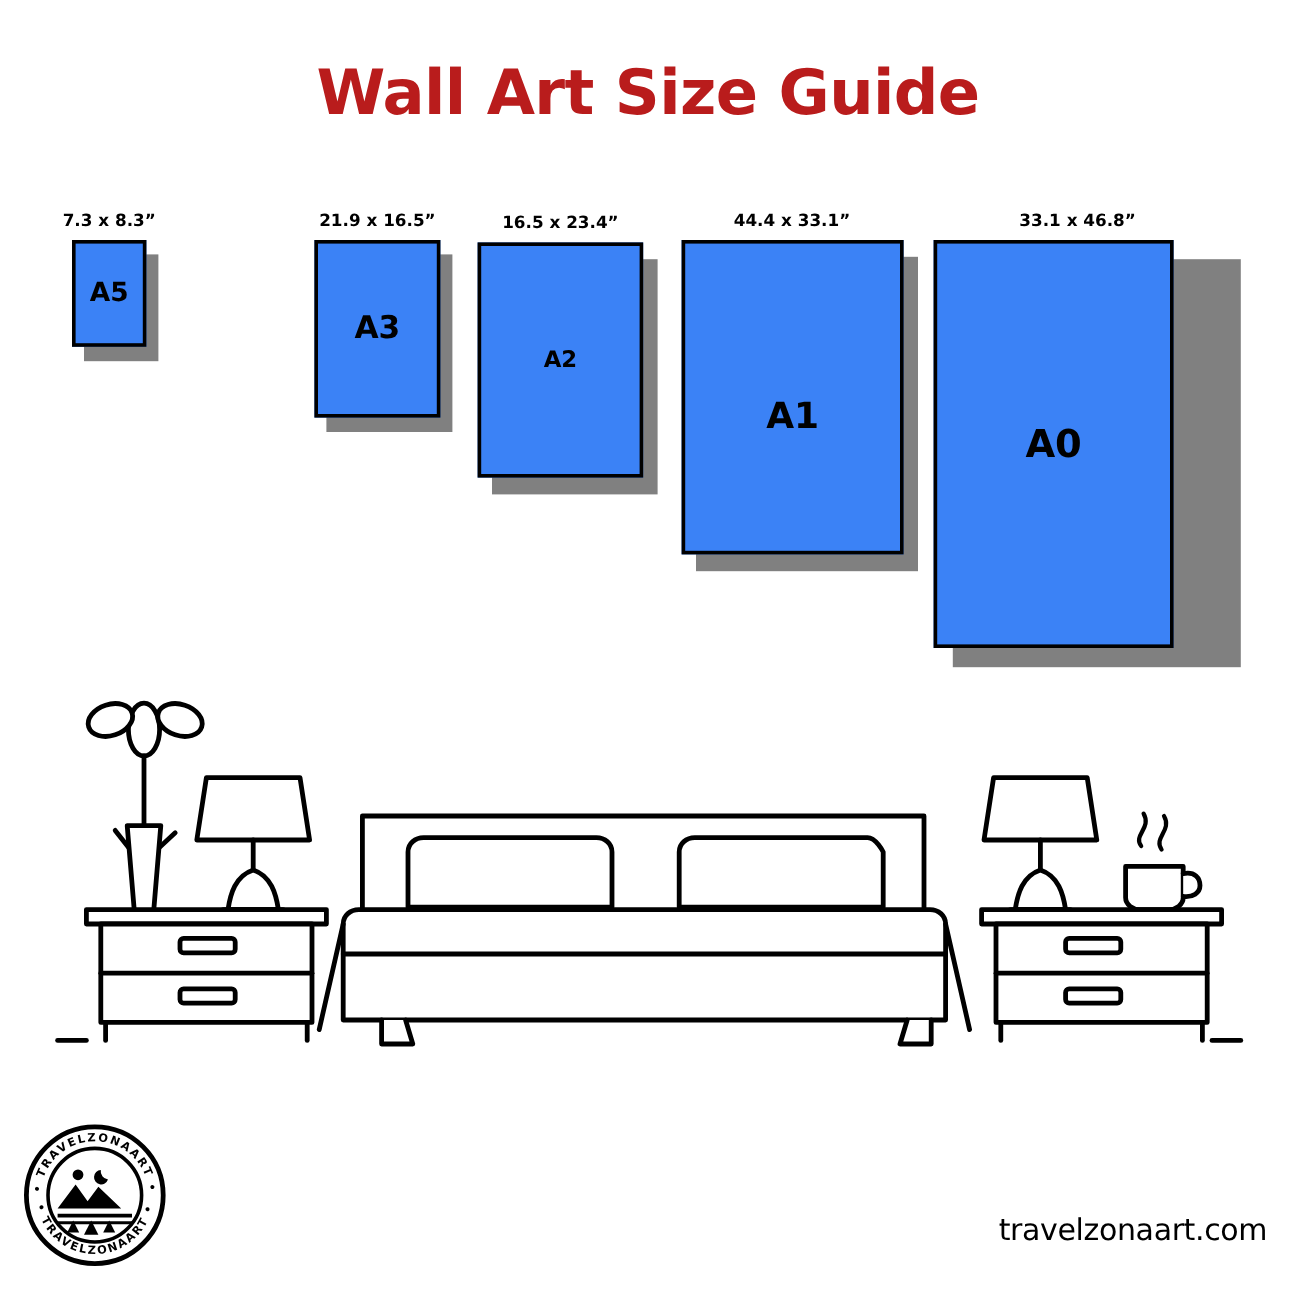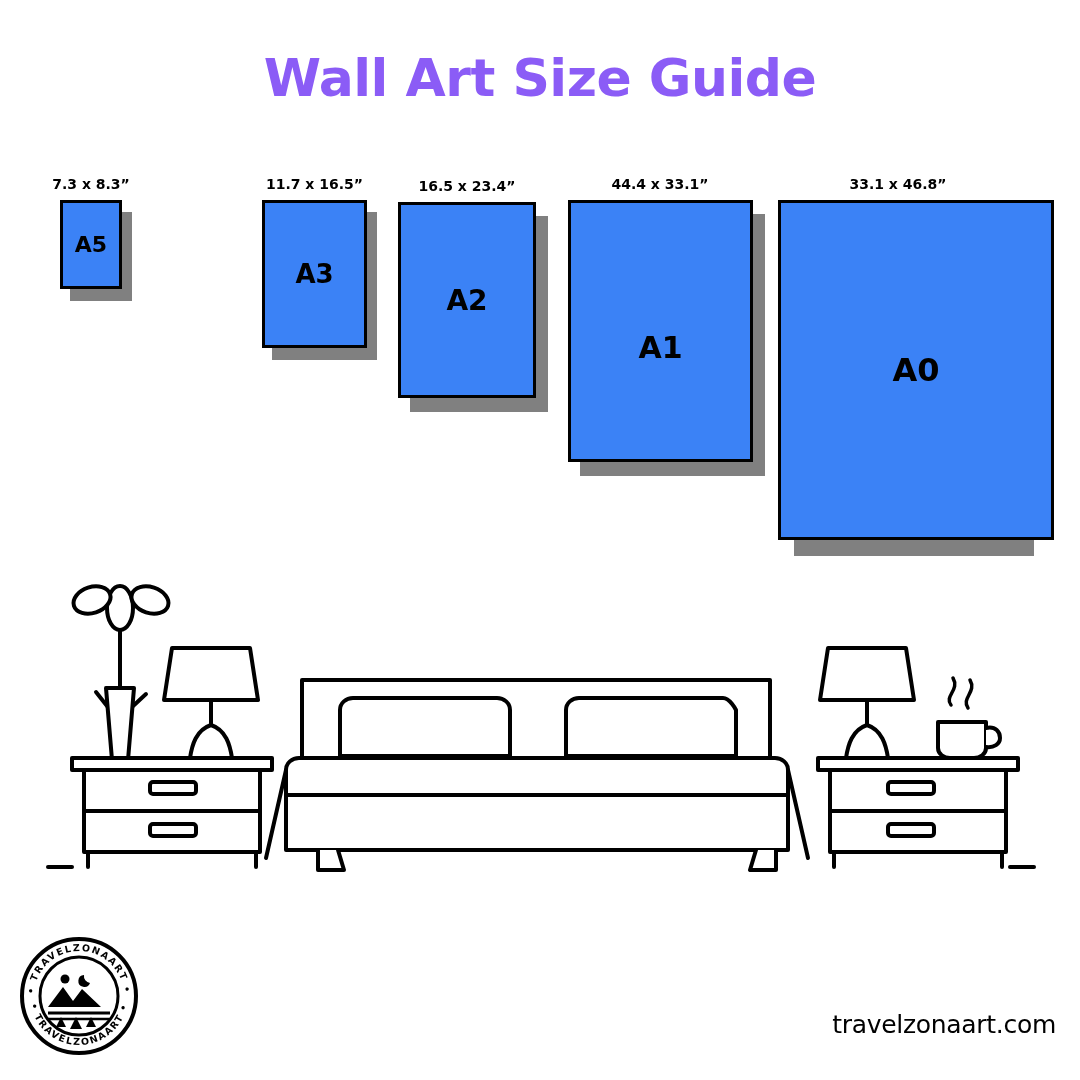--- a/index.html
+++ b/index.html
@@ -17,21 +17,21 @@
 
   .title {
     position: absolute;
     top: 48px;
     left: 0;
     width: 1080px;
     text-align: center;
     font-size: 52px;
     font-weight: 800;
     letter-spacing: -0.5px;
-    color: #8b5cf6;
+    color: #b91c1c;
     font-family: "DejaVu Sans", sans-serif;
   }
 
   
   .frames {
     position: absolute;
     top: 170px;
     left: 0;
     width: 1080px;
     height: 420px;
@@ -106,47 +106,47 @@
   <div class="frame-group" style="left:60px; top:0px; width:62px; height:140px;">
     <div class="frame-label" style="top:6px; left:-26px; width:114px;">7.3 x 8.3”</div>
     <div class="frame-shadow" style="left:10px; top:42px; width:62px; height:89px;"></div>
     <div class="frame-box" style="left:0px; top:30px; width:62px; height:89px;">
       <span class="frame-name" style="font-size:22px;">A5</span>
     </div>
   </div>
 
 
   <div class="frame-group" style="left:262px; top:0px; width:105px; height:210px;">
-    <div class="frame-label" style="top:6px; left:-13px; width:131px;">11.7 x 16.5”</div>
+    <div class="frame-label" style="top:6px; left:-13px; width:131px;">21.9 x 16.5”</div>
     <div class="frame-shadow" style="left:10px; top:42px; width:105px; height:148px;"></div>
     <div class="frame-box" style="left:0px; top:30px; width:105px; height:148px;">
       <span class="frame-name" style="font-size:26px;">A3</span>
     </div>
   </div>
 
   <div class="frame-group" style="left:398px; top:2px; width:136px; height:260px;">
     <div class="frame-label" style="top:6px; left:7px; width:124px;">16.5 x 23.4”</div>
     <div class="frame-shadow" style="left:12px; top:44px; width:138px; height:196px;"></div>
     <div class="frame-box" style="left:0px; top:30px; width:138px; height:196px;">
-      <span class="frame-name" style="font-size:28px;">A2</span>
+      <span class="frame-name" style="font-size:19px;">A2</span>
     </div>
   </div>
 
   <div class="frame-group" style="left:568px; top:0px; width:185px; height:330px;">
     <div class="frame-label" style="top:6px; left:30px; width:124px;">44.4 x 33.1”</div>
     <div class="frame-shadow" style="left:12px; top:44px; width:185px; height:262px;"></div>
     <div class="frame-box" style="left:0px; top:30px; width:185px; height:262px;">
       <span class="frame-name" style="font-size:30px;margin-top:32px;">A1</span>
     </div>
   </div>
 
   <div class="frame-group" style="left:778px; top:0px; width:240px; height:410px;">
     <div class="frame-label" style="top:6px; left:58px; width:124px;">33.1 x 46.8”</div>
     <div class="frame-shadow" style="left:16px; top:46px; width:240px; height:340px;"></div>
-    <div class="frame-box" style="left:0px; top:30px; width:276px; height:340px;">
+    <div class="frame-box" style="left:0px; top:30px; width:200px; height:340px;">
       <span class="frame-name" style="font-size:32px;">A0</span>
     </div>
   </div>
 </div>
 
 <div class="scene">
   <svg width="1080" height="340" viewBox="0 0 1080 340" fill="none" xmlns="http://www.w3.org/2000/svg">
     <g stroke="#000" stroke-width="4" fill="#fff" stroke-linejoin="round" stroke-linecap="round">
 
       <line x1="48" y1="297" x2="72" y2="297"></line>

